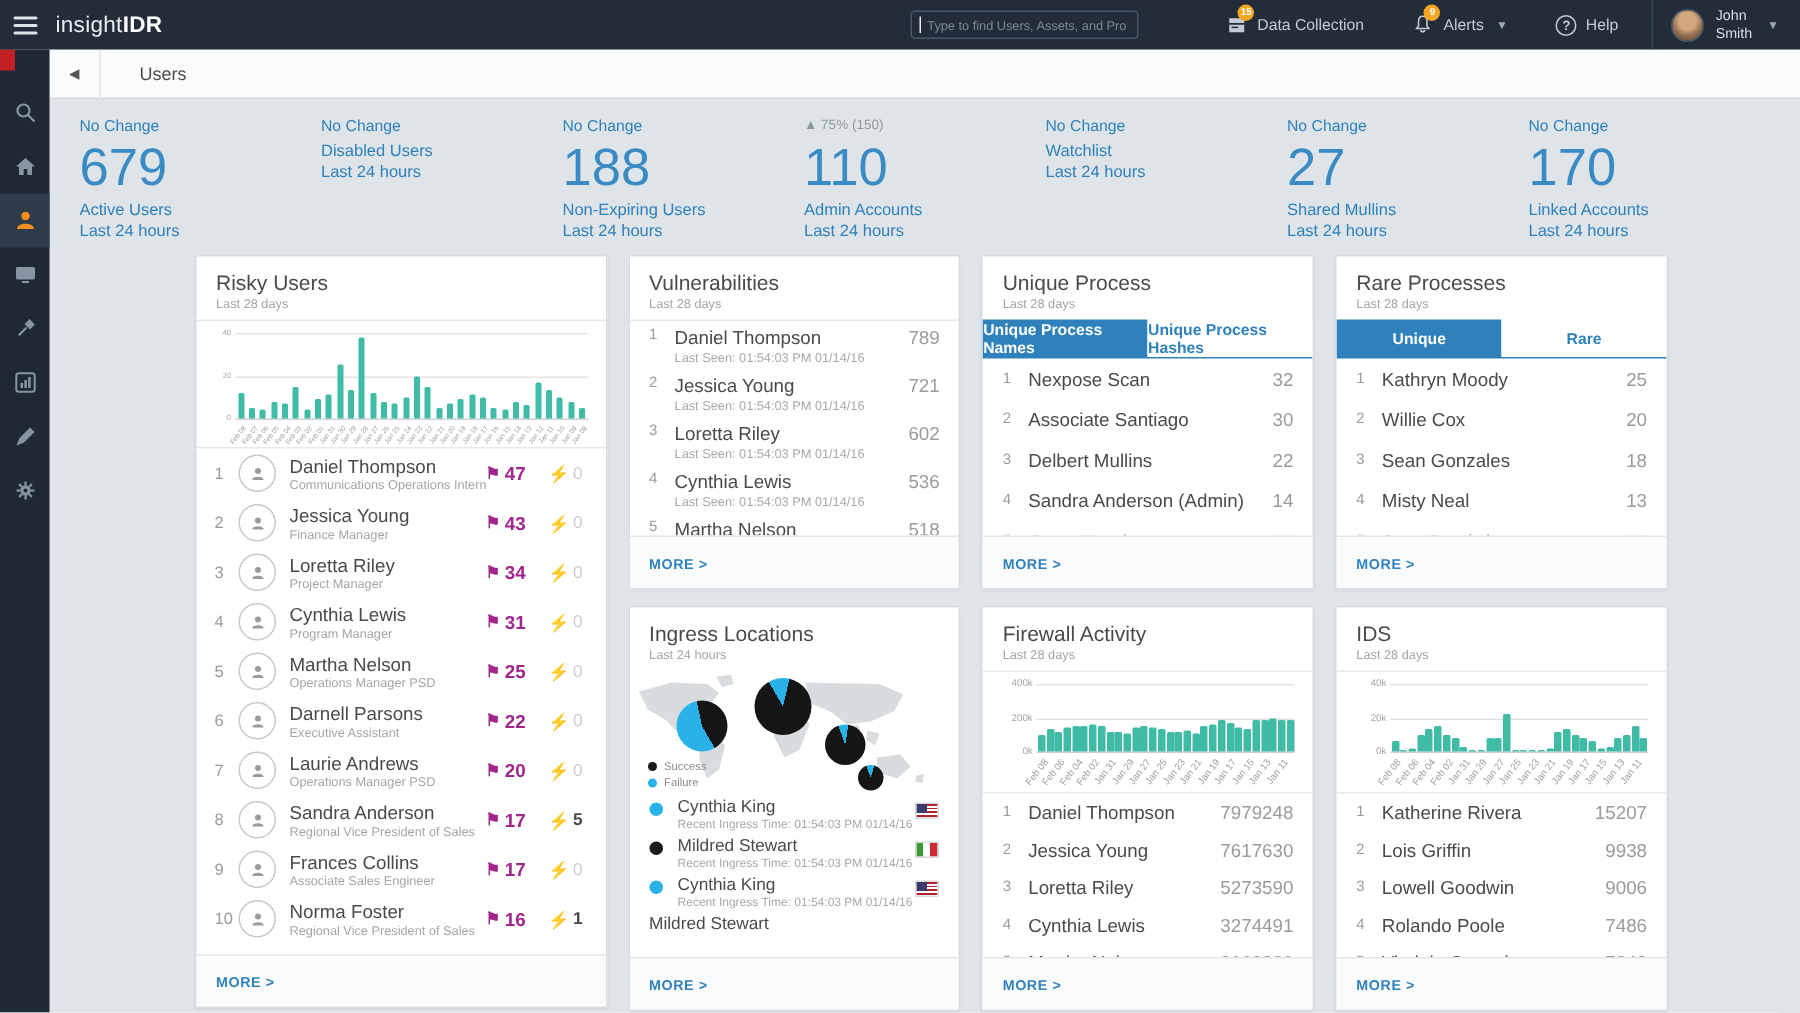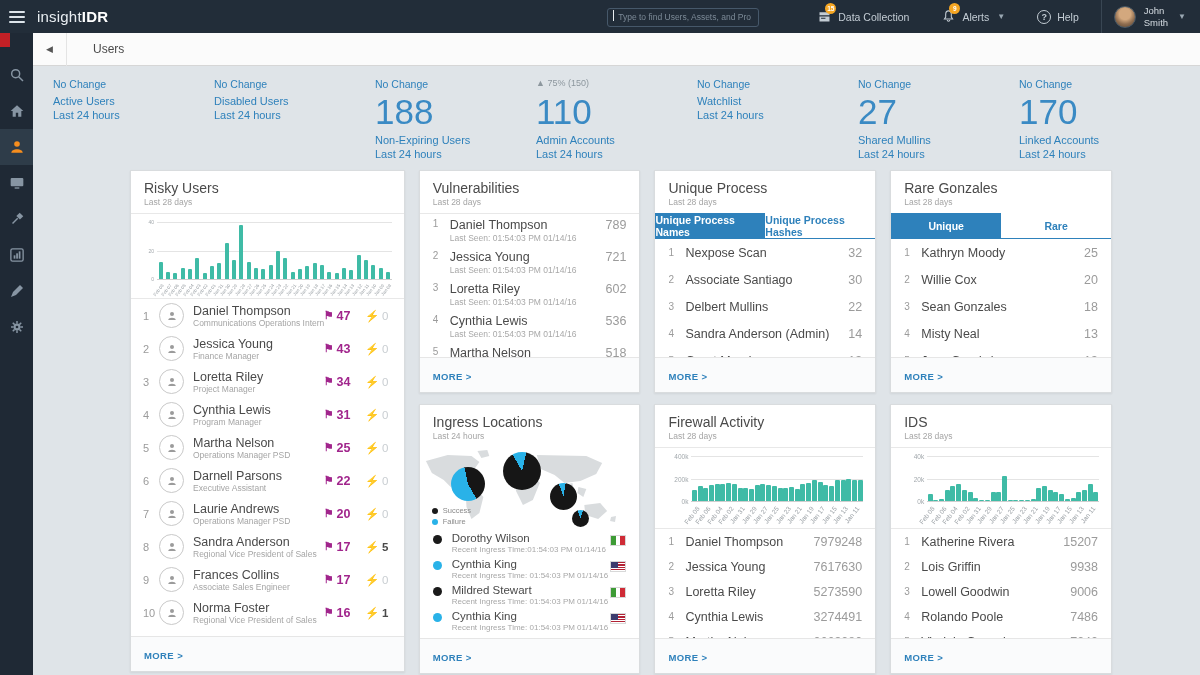--- a/index.html
+++ b/index.html
@@ -262,20 +262,21 @@
 
   <div class="content">
     <div class="breadcrumb">
       <div class="back-btn">◀</div>
       <div class="crumb-title">Users</div>
     </div>
 
     <div class="stats-row" id="stats-row">
         <div class="stat">
           <div class="delta">No Change</div>
+          <div class="value">679</div>
           <div class="lbl">
             <div>Active Users</div>
             <div>Last 24 hours</div>
           </div>
         </div>
         <div class="stat">
           <div class="delta">No Change</div>
           <div class="lbl">
             <div>Disabled Users</div>
             <div>Last 24 hours</div>
@@ -833,28 +834,20 @@
                   <span>Failure</span>
                 </div>
               </div>
           <div class="pie" style="left: 31px; top: 20px; width: 34px; height: 34px; background: conic-gradient(from 150deg, rgb(41, 178, 232) 0deg, rgb(41, 178, 232) 198deg, rgb(22, 22, 22) 198deg, rgb(22, 22, 22) 360deg);"></div>
               <div class="pie" style="left: 83px; top: 5px; width: 38px; height: 38px; background: conic-gradient(from -30deg, rgb(41, 178, 232) 0deg, rgb(41, 178, 232) 43.2deg, rgb(22, 22, 22) 43.2deg, rgb(22, 22, 22) 360deg);"></div>
               <div class="pie" style="left: 130px; top: 36px; width: 27px; height: 27px; background: conic-gradient(from -20deg, rgb(41, 178, 232) 0deg, rgb(41, 178, 232) 28.8deg, rgb(22, 22, 22) 28.8deg, rgb(22, 22, 22) 360deg);"></div>
               <div class="pie" style="left: 152px; top: 63px; width: 17px; height: 17px; background: conic-gradient(from -20deg, rgb(41, 178, 232) 0deg, rgb(41, 178, 232) 36deg, rgb(22, 22, 22) 36deg, rgb(22, 22, 22) 360deg);"></div>
             </div>
           <div class="card-list" id="ingress-list">
               <div class="irow">
-                <span class="sdot" style="background: rgb(26, 26, 26);"></span>
-                <span class="nm">
-                  <div class="n1">Dorothy Wilson</div>
-                  <div class="n2">Recent Ingress Time:01:54:03 PM 01/14/16</div>
-                </span>
-                <span class="flag it"></span>
-              </div>
-              <div class="irow">
                 <span class="sdot" style="background: rgb(41, 178, 232);"></span>
                 <span class="nm">
                   <div class="n1">Cynthia King</div>
                   <div class="n2">Recent Ingress Time: 01:54:03 PM 01/14/16</div>
                 </span>
                 <span class="flag us"></span>
               </div>
               <div class="irow">
                 <span class="sdot" style="background: rgb(26, 26, 26);"></span>
                 <span class="nm">
@@ -1119,21 +1112,21 @@
                 <span class="sval">2663280</span>
               </div>
             </div>
           <div class="card-footer"><span class="more">MORE &gt;</span></div>
         </div>
       </div>
 
       <div class="col colw">
         <div class="card" id="card-rare">
           <div class="card-head">
-              <div class="card-title">Rare Gonzales</div>
+              <div class="card-title">Rare Processes</div>
               <div class="card-sub">Last 28 days</div>
             </div>
           <div class="tabs" id="rare-tabs">
               <div class="tab active">Unique</div>
               <div class="tab">Rare</div>
             </div>
           <div class="card-list" id="rare-list">
               <div class="srow" style="height: 27px;">
                 <span class="rank">1</span>
                 <span class="sname">Kathryn Moody</span>

